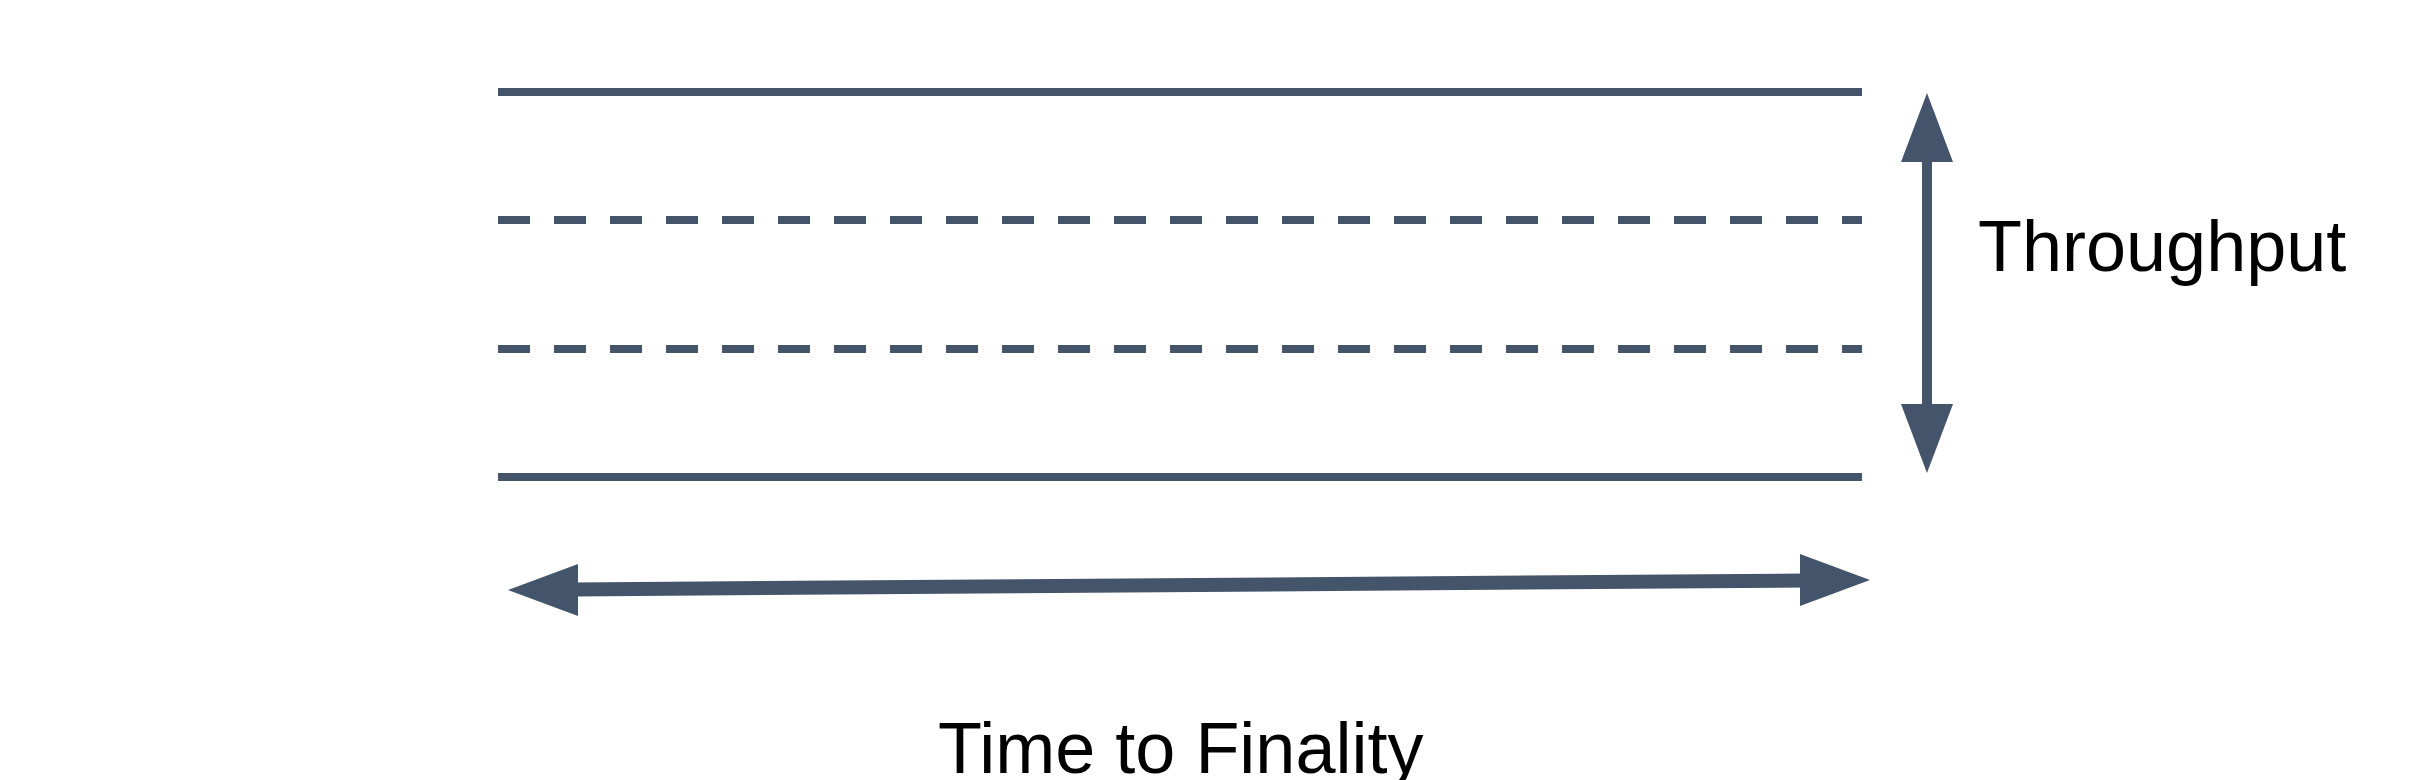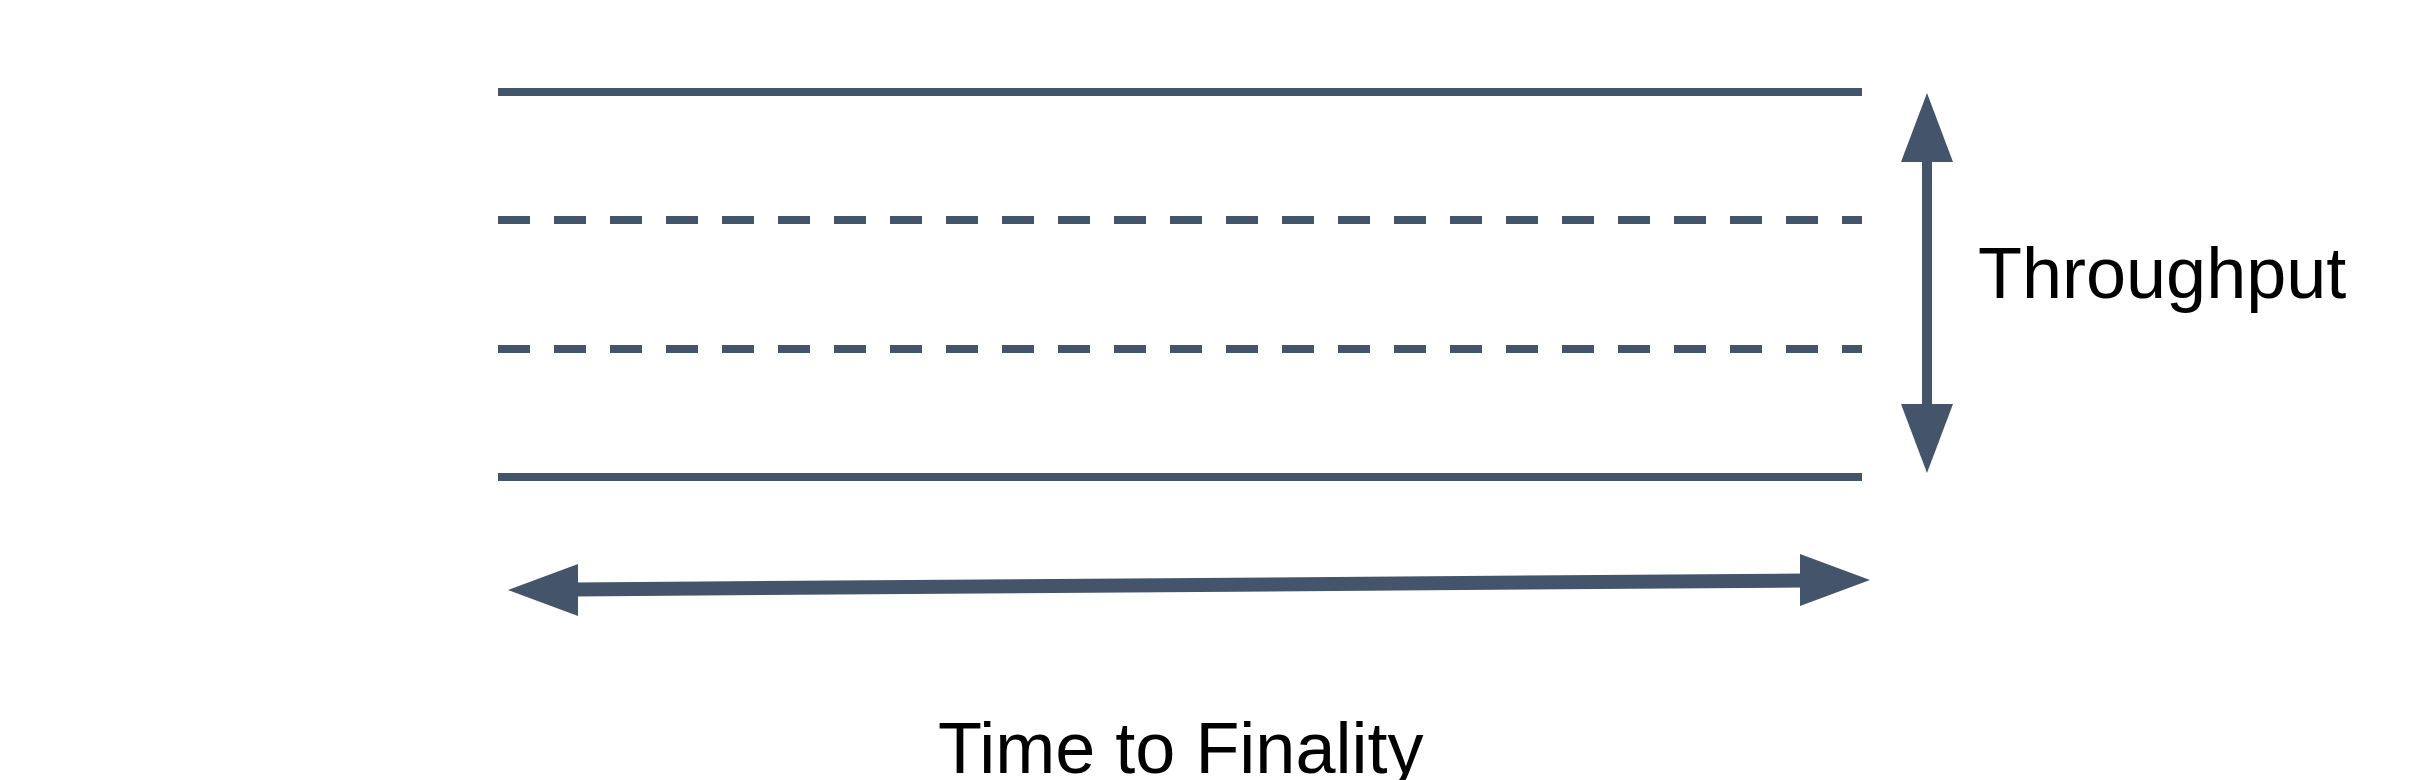--- a/index.html
+++ b/index.html
@@ -26,21 +26,21 @@
   .label {
     position: absolute;
     color: #000000;
     font-size: 72px;
     line-height: 1;
     white-space: nowrap;
     letter-spacing: 0;
   }
   .label-throughput {
     left: 1978px;
-    top: 237px;
+    top: 210px;
     text-align: right;
   }
   .label-ttf {
     left: 938px;
     top: 665px;
     margin-top: 47px;
   }
 </style>
 </head>
 <body>

